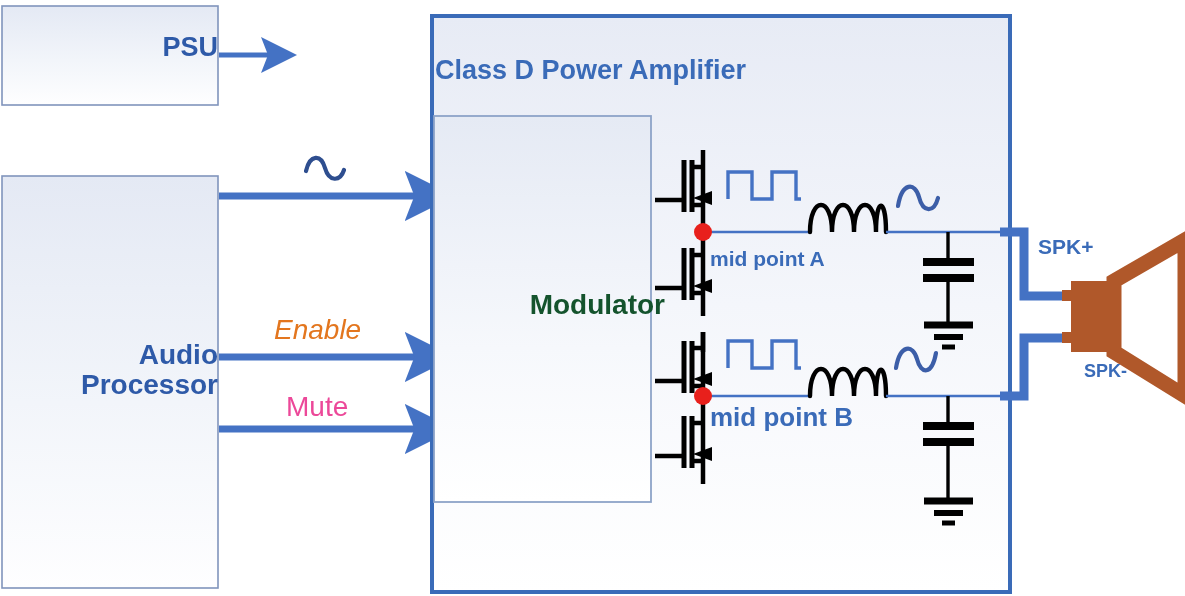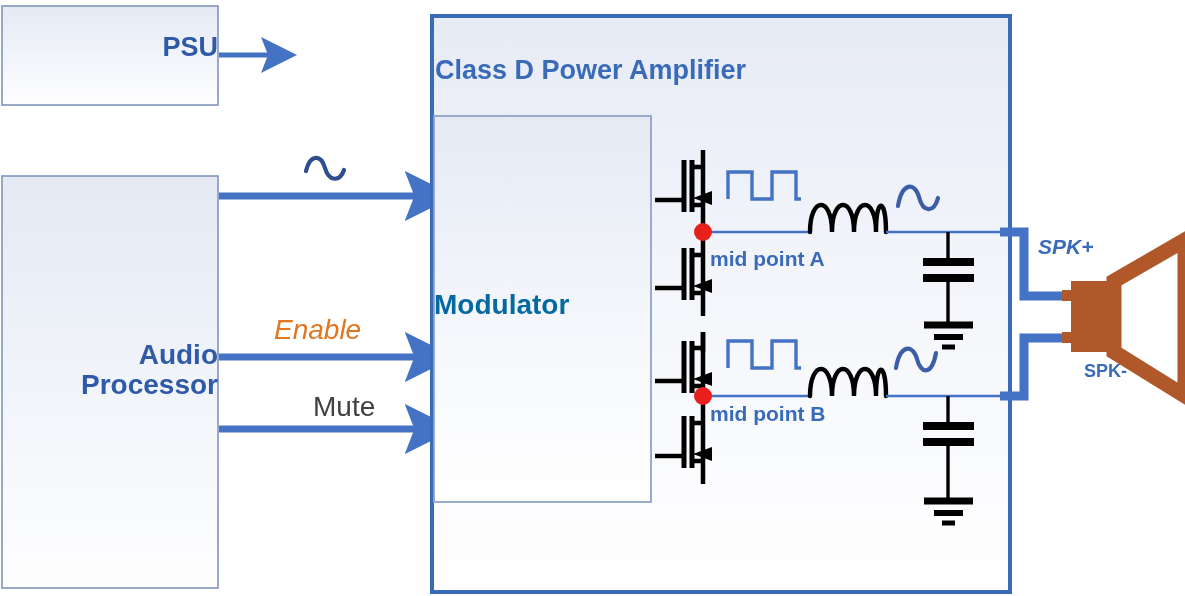--- a/index.html
+++ b/index.html
@@ -41,53 +41,52 @@
     font-size:28px;
     color:#2E5AA8;
   }
   .lbl-classd{
     left:435px; top:56px; width:575px;
     font-size:27px;
     color:#3A6BB8;
   }
   .lbl-modulator{
     left:434px; top:290px; width:216px;
-    text-align:left;
-    font-size:28px;
-    color:#0369a1;
+    text-align:right;
+    font-size:28px;
+    color:#14532d;
+    padding-left:15px;
   }
   .lbl-enable{
     left:274px; top:315px;
     font-size:28px;
     font-weight:normal;
     color:#E3761E;
     font-style:italic;
   }
   .lbl-mute{
     left:286px; top:392px;
     font-size:28px;
     font-weight:normal;
-    color:#404040;
-    margin-left:27px;
+    color:#ec4899;
   }
   .lbl-mpa{
     left:710px; top:248px;
     font-size:21px;
     color:#3A6BB8;
   }
   .lbl-mpb{
     left:710px; top:403px;
-    font-size:21px;
+    font-size:26px;
     color:#3A6BB8;
   }
   .lbl-spkp{
     left:1038px; top:236px;
     font-size:21px;
     color:#3A6BB8;
-    font-style:italic;
   }
   .lbl-spkm{
     left:1038px; top:362px;
     font-size:18px;
     color:#3A6BB8;
     margin-left:46px;
   }
 </style>
 </head>
 <body>

